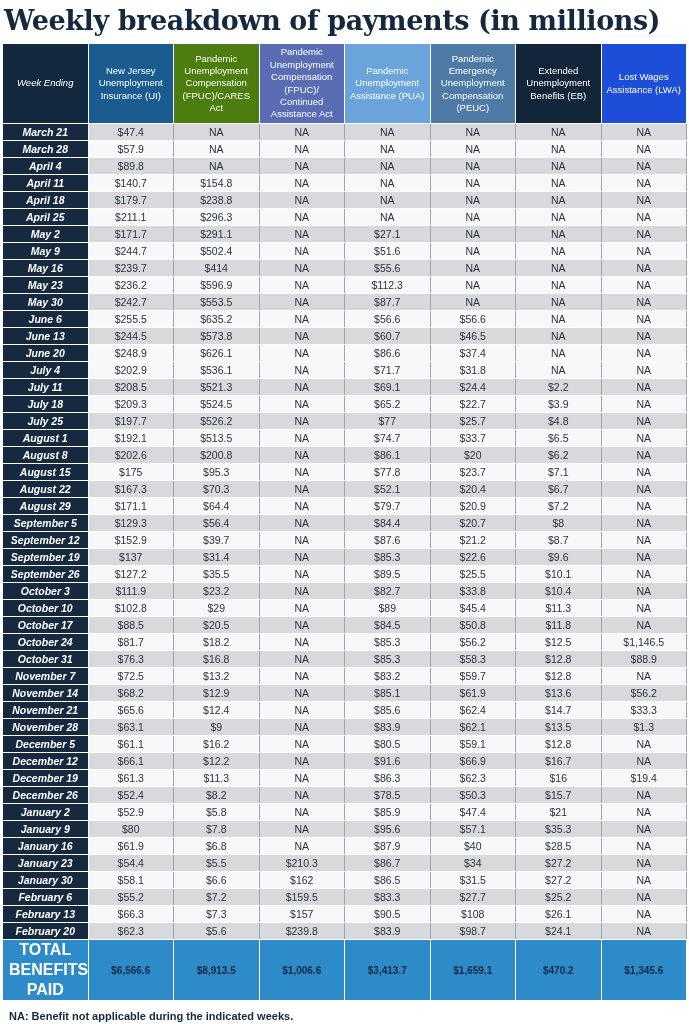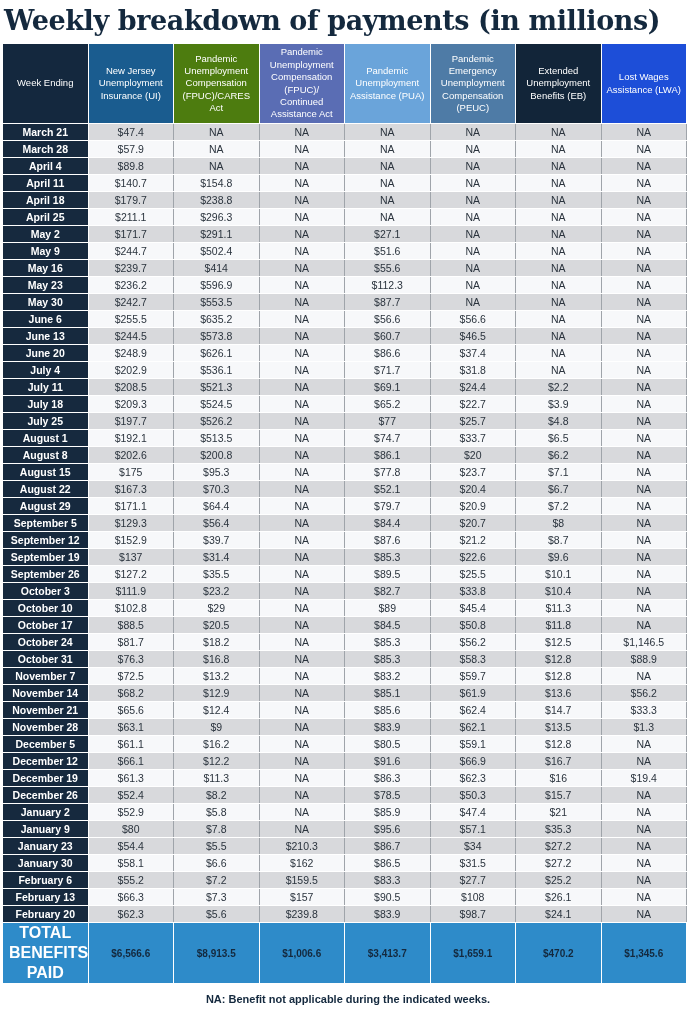--- a/index.html
+++ b/index.html
@@ -39,20 +39,21 @@
     text-align: center;
     vertical-align: middle;
     font-size: 10.5px;
     padding: 0 2px;
   }
   td.date {
     background: #16293e;
     color: #ffffff;
     font-weight: 700;
     border: 1px solid #ffffff;
+    font-style: italic;
   }
   td.value {
     color: #2a333d;
     border-right: 1px solid #9fa4aa;
     border-left: 1px solid #9fa4aa;
     border-top: 1px solid #ffffff;
     border-bottom: 1px solid #ffffff;
   }
   tr.odd td.value  { background: #d8d9dc; }
   tr.even td.value { background: #f7f8fa; }
@@ -72,33 +73,32 @@
     background: var(--total-bg, #2e8bc9);
     color: #14293e;
     font-weight: 700;
     font-size: 10px;
   }
   .footnote {
     margin: 9px 0 0 7px;
     font-size: 11px;
     font-weight: 700;
     color: #14293e;
-    text-align: center;
   }
 </style>
 </head>
 <body style="--total-bg: #2e8bc9;">
 
 <div>
   <h1 class="page-title">Weekly breakdown of payments (in millions)</h1>
 
   <table class="payments">
     <thead>
       <tr id="header-row">
-          <th style="background: rgb(20, 40, 62);">Week Ending</th>
+          <th style="background: rgb(20, 40, 62); font-style: italic;">Week Ending</th>
           <th style="background: rgb(26, 92, 143);">New Jersey Unemployment Insurance (UI)</th>
           <th style="background: #4d7c0f;">Pandemic Unemployment Compensation (FPUC)/CARES Act</th>
           <th style="background: rgb(90, 109, 180);">Pandemic Unemployment Compensation (FPUC)/ Continued Assistance Act</th>
           <th style="background: rgb(106, 164, 218);">Pandemic Unemployment Assistance (PUA)</th>
           <th style="background: rgb(78, 123, 166);">Pandemic Emergency Unemployment Compensation (PEUC)</th>
           <th style="background: rgb(18, 37, 57);">Extended Unemployment Benefits (EB)</th>
           <th style="background: #1d4ed8;">Lost Wages Assistance (LWA)</th>
         </tr>
     </thead>
     <tbody id="body-rows">
@@ -513,20 +513,30 @@
           <td class="value">NA</td>
         </tr>
         <tr class="odd">
           <td class="date">January 9</td>
           <td class="value">$80</td>
           <td class="value">$7.8</td>
           <td class="value">NA</td>
           <td class="value">$95.6</td>
           <td class="value">$57.1</td>
           <td class="value">$35.3</td>
+          <td class="value">NA</td>
+        </tr>
+        <tr class="even">
+          <td class="date">January 16</td>
+          <td class="value">$61.9</td>
+          <td class="value">$6.8</td>
+          <td class="value">NA</td>
+          <td class="value">$87.9</td>
+          <td class="value">$40</td>
+          <td class="value">$28.5</td>
           <td class="value">NA</td>
         </tr>
         <tr class="odd">
           <td class="date">January 23</td>
           <td class="value">$54.4</td>
           <td class="value">$5.5</td>
           <td class="value">$210.3</td>
           <td class="value">$86.7</td>
           <td class="value">$34</td>
           <td class="value">$27.2</td>

